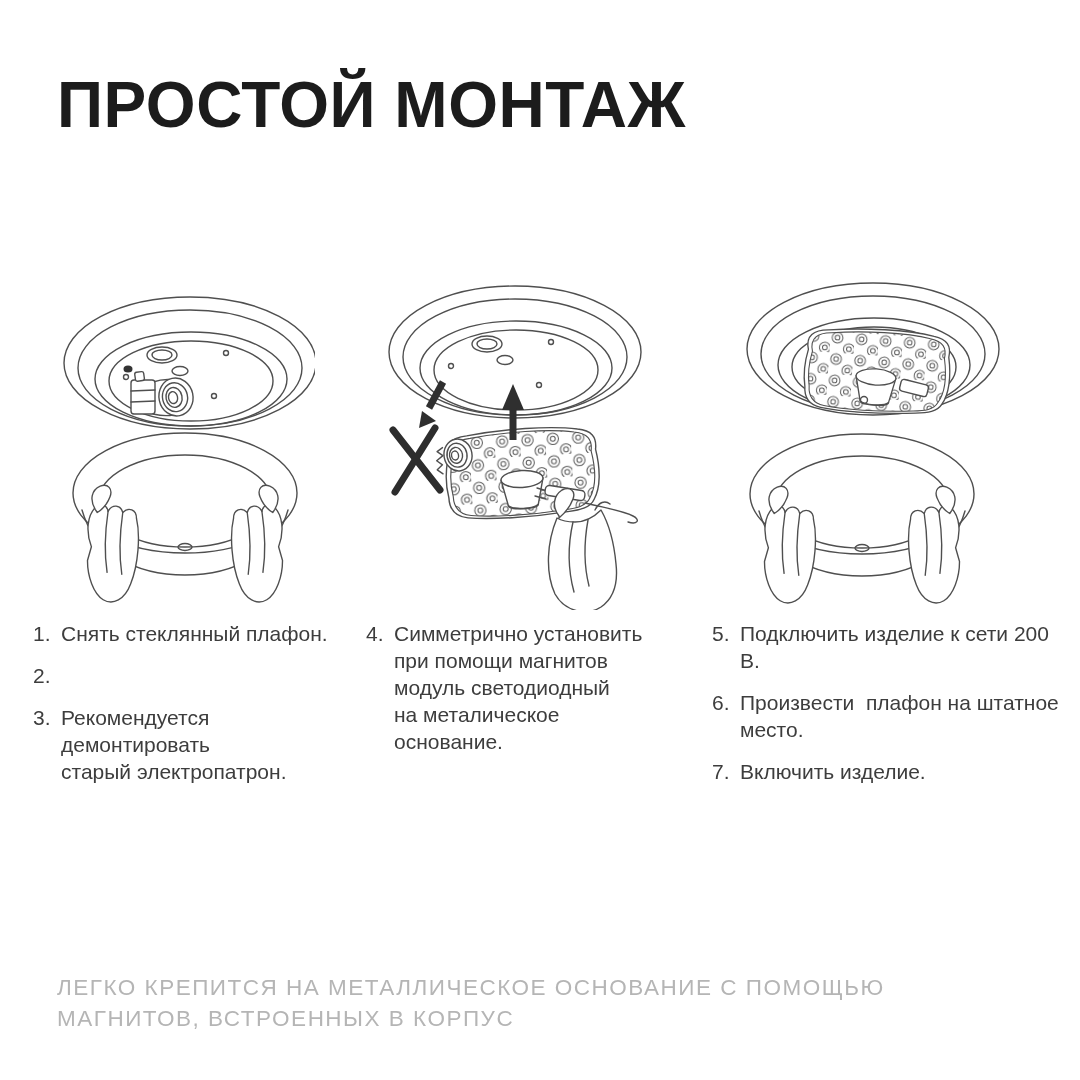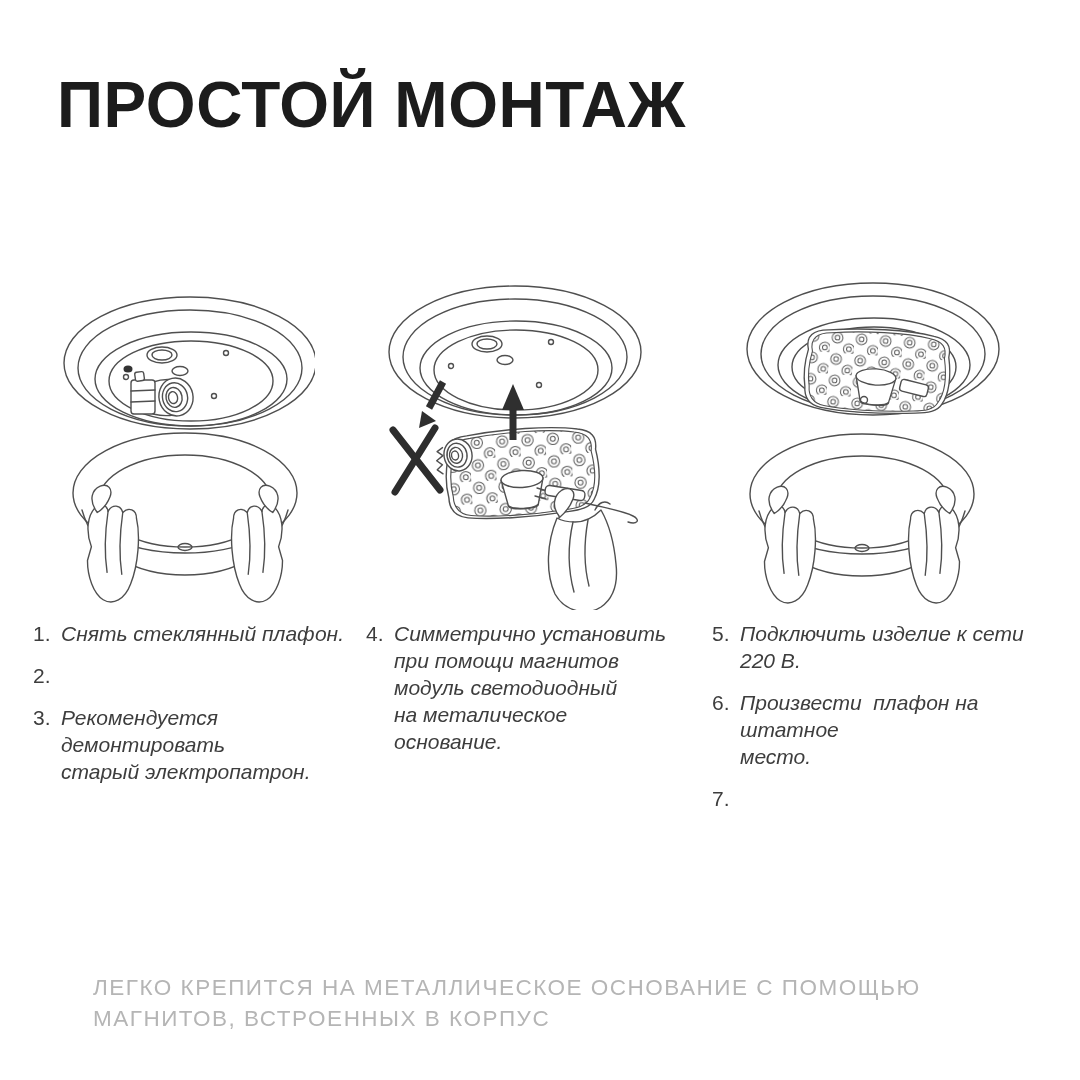--- a/index.html
+++ b/index.html
@@ -23,31 +23,30 @@
   }
   .fig { position: absolute; }
   .steps-col {
     position: absolute;
     color: #3d3d3d;
     font-size: 21px;
     line-height: 27px;
   }
   .step { display: flex; margin-bottom: 15px; }
   .step-num { flex: none; width: 28px; }
-  .step-text { white-space: pre-wrap; font-style: italic; }
+  .step-text { white-space: pre-wrap; }
   .footer {
     position: absolute;
     left: 57px;
     top: 972px;
     font-size: 22.5px;
     line-height: 31px;
     letter-spacing: 1.5px;
     color: #b5b5b5;
     white-space: pre-wrap;
-    margin-left: 36px;
   }
   
   .ln  { fill: none; stroke: #4f4f4f; stroke-width: 1.4; stroke-linecap: round; stroke-linejoin: round; }
   .lnf { fill: #ffffff; stroke: #4f4f4f; stroke-width: 1.4; stroke-linecap: round; stroke-linejoin: round; }
   .arrow-shaft { stroke: #2f2f2f; stroke-width: 7; fill: none; }
   .arrow-head { fill: #2f2f2f; stroke: none; }
   .cross { stroke: #2d2d2d; stroke-width: 7; stroke-linecap: round; fill: none; }
   .defs-holder { position: absolute; width: 0; height: 0; }
 </style>
 </head>
@@ -191,28 +190,29 @@
       <span class="step-text">Симметрично установить
 при помощи магнитов
 модуль светодиодный
 на металическое основание.</span>
     </div>
   </div>
 
   <div class="steps-col" style="left:712px; top:620px; width:348px;">
     <div class="step">
       <span class="step-num">5.</span>
-      <span class="step-text">Подключить изделие к сети 220 В.</span>
+      <span class="step-text">Подключить изделие к сети 200 В.</span>
     </div>
     <div class="step">
       <span class="step-num">6.</span>
       <span class="step-text">Произвести  плафон на штатное
 место.</span>
     </div>
     <div class="step">
       <span class="step-num">7.</span>
+      <span class="step-text">Включить изделие.</span>
     </div>
   </div>
 
   <div class="footer">ЛЕГКО КРЕПИТСЯ НА МЕТАЛЛИЧЕСКОЕ ОСНОВАНИЕ С ПОМОЩЬЮ
 МАГНИТОВ, ВСТРОЕННЫХ В КОРПУС</div>
 
 </div>
 
 </body></html>

